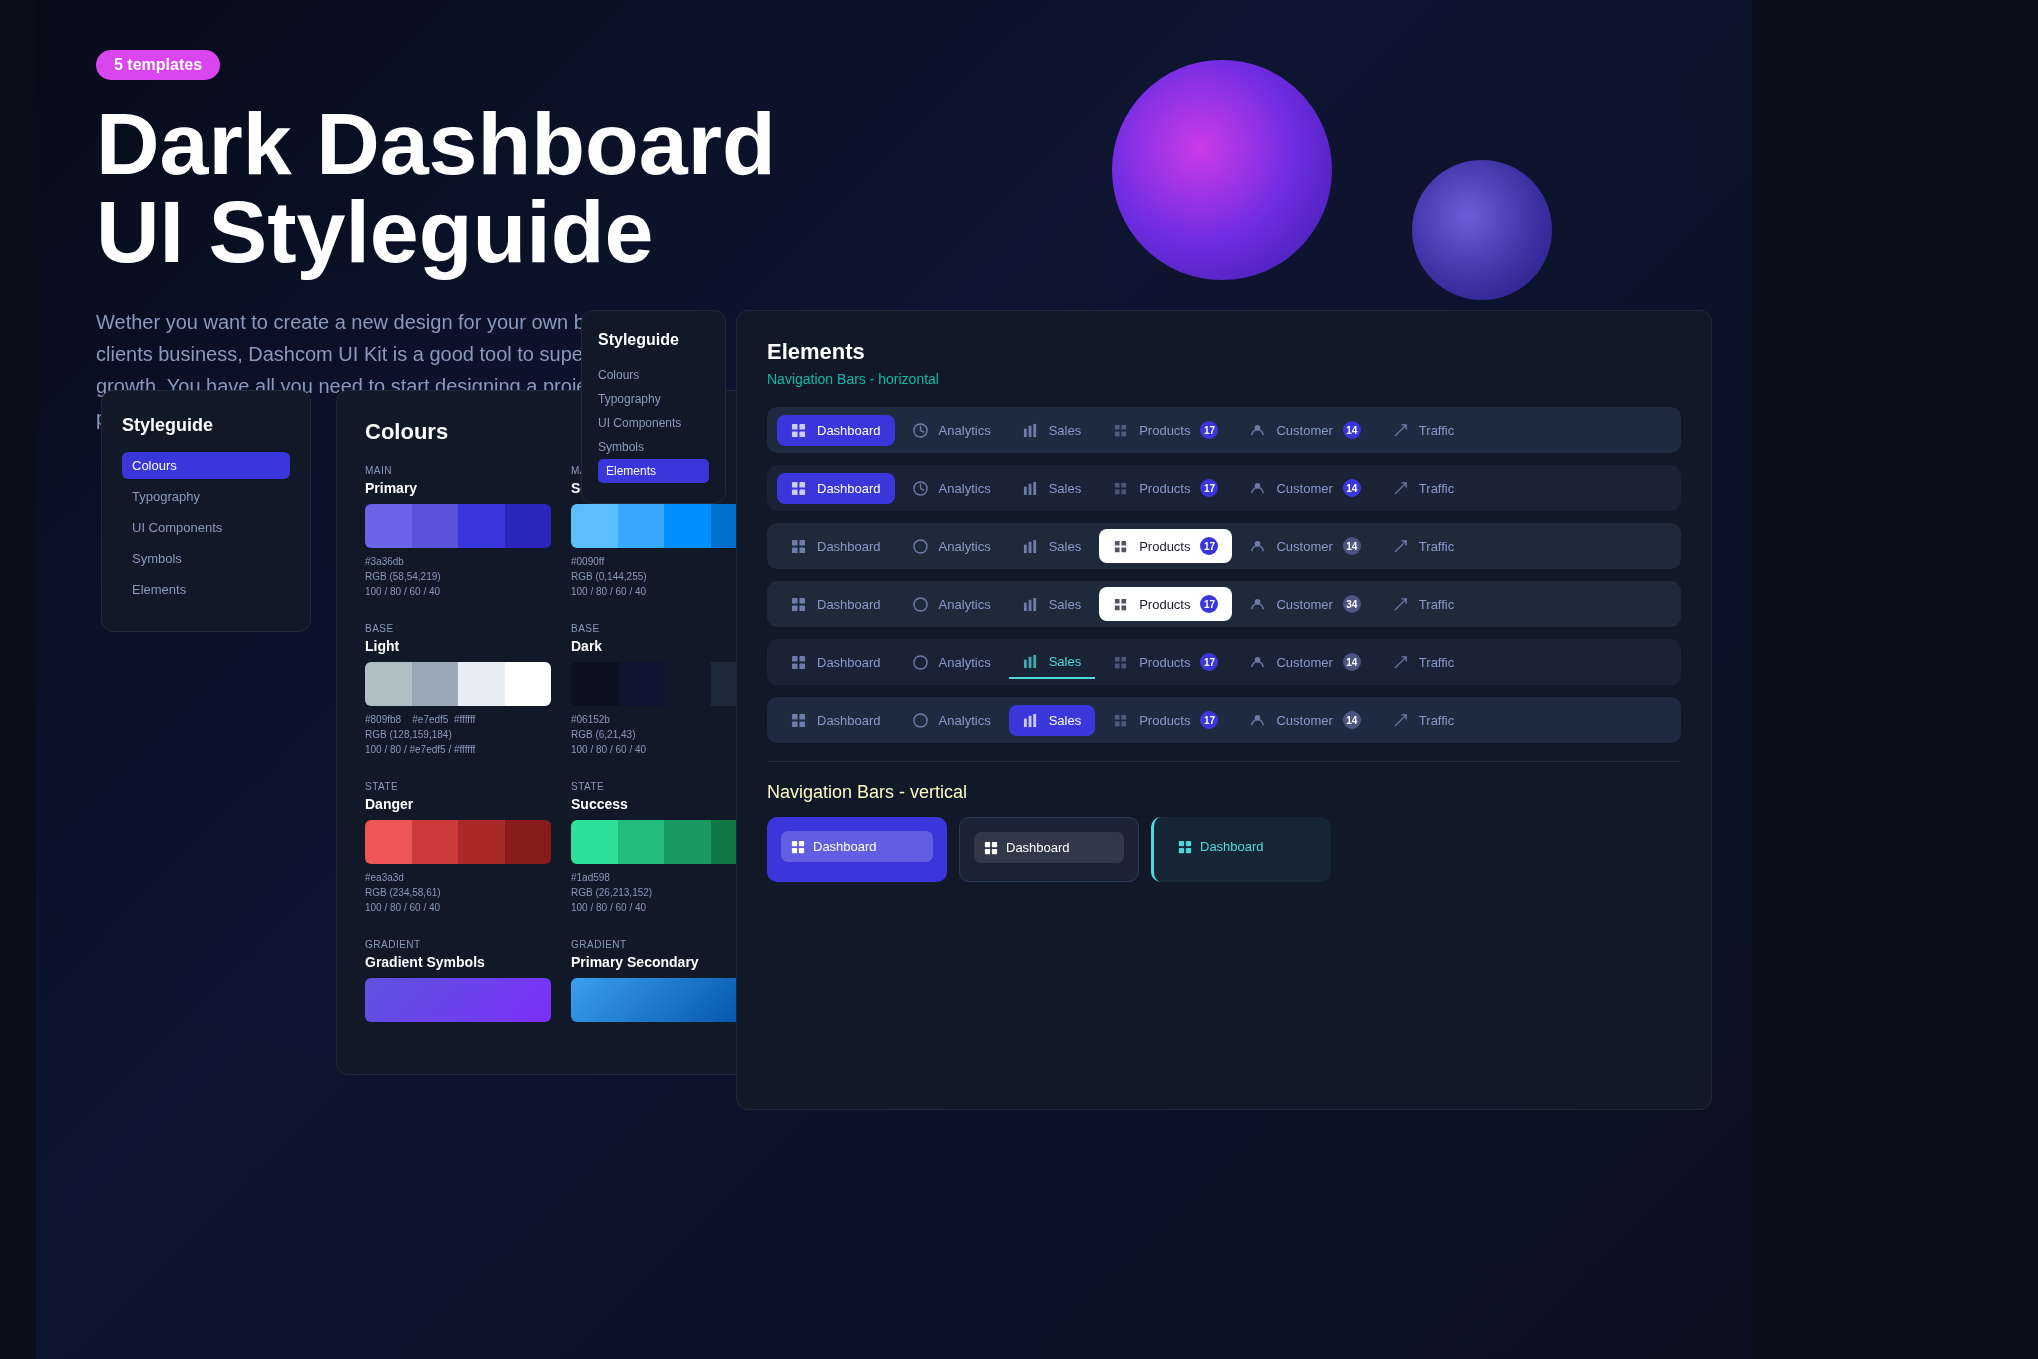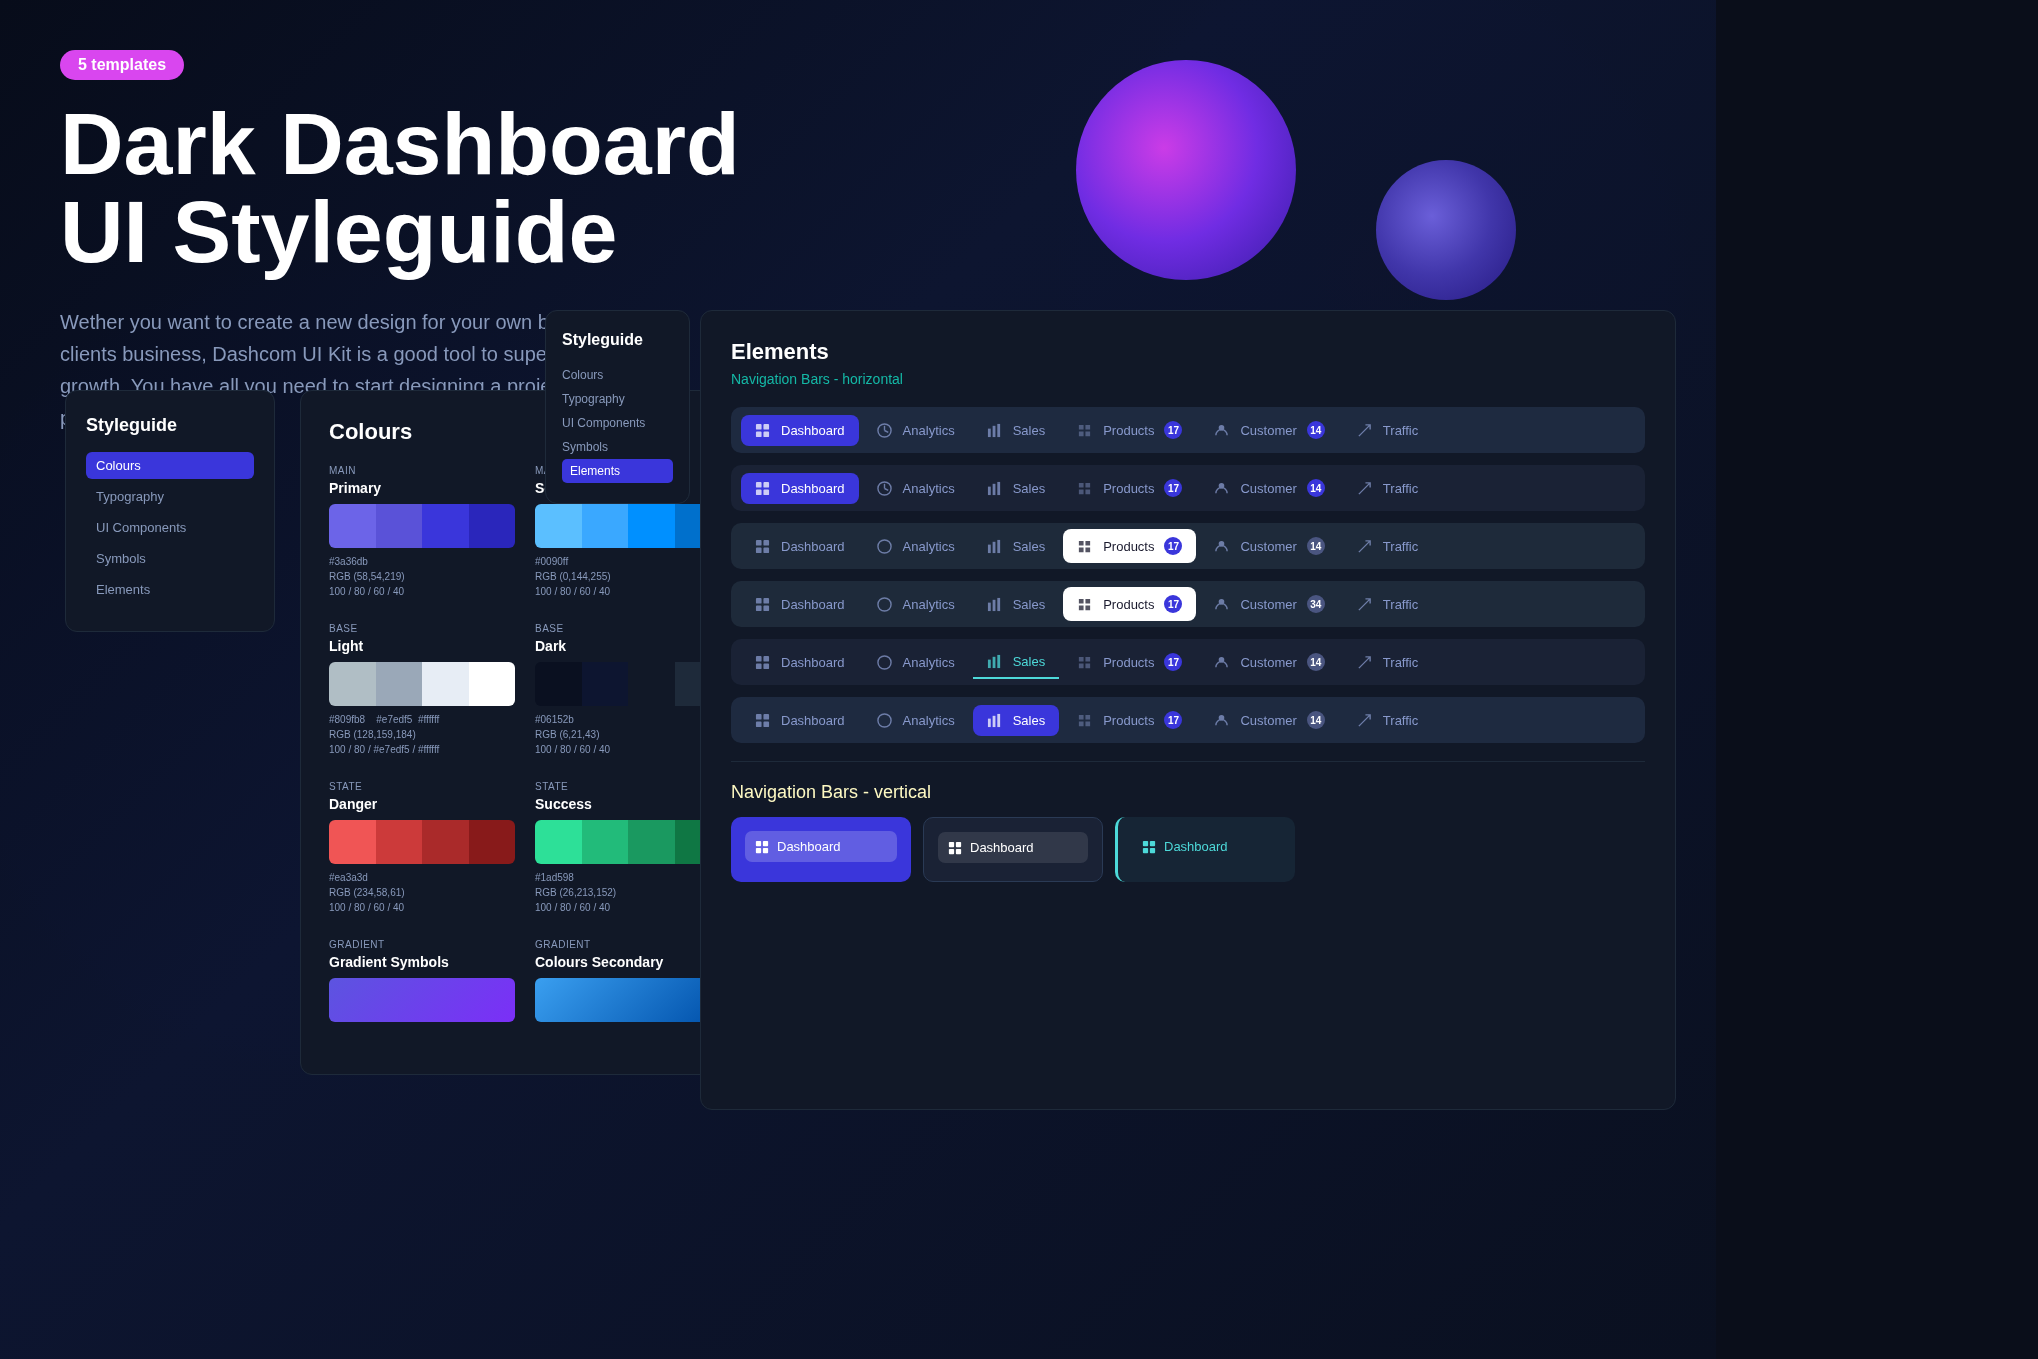--- a/index.html
+++ b/index.html
@@ -10,20 +10,21 @@
       min-height: 100vh;
       overflow-x: hidden;
     }
 
     .main-container {
       position: relative;
       width: 1716px;
       min-height: 1359px;
       background: linear-gradient(135deg, #070c1a 0%, #0d1530 40%, #0a1020 100%);
       overflow: hidden;
+      margin-left: 36px;
     }
 
     
     .bg-pattern {
       position: absolute;
       top: 0; left: 0; right: 0; bottom: 0;
       opacity: 0.08;
       background-image: 
         radial-gradient(circle at 20% 50%, #3a36db22 0%, transparent 50%),
         radial-gradient(circle at 80% 20%, #6b46c122 0%, transparent 40%);
@@ -483,21 +484,21 @@
     <div class="colour-row">
       <div class="colour-section">
         <div class="colour-label">GRADIENT</div>
         <div class="colour-name">Gradient Symbols</div>
         <div class="colour-swatches" style="height:44px; border-radius:6px; overflow:hidden;">
           <div style="flex:1; background: linear-gradient(135deg, #5c54e0, #7b2ff7);"></div>
         </div>
       </div>
       <div class="colour-section">
         <div class="colour-label">GRADIENT</div>
-        <div class="colour-name">Colours Secondary</div>
+        <div class="colour-name">Primary Secondary</div>
         <div class="colour-swatches" style="height:44px; border-radius:6px; overflow:hidden;">
           <div style="flex:1; background: linear-gradient(135deg, #3a9ff0, #0050aa);"></div>
         </div>
       </div>
     </div>
   </div>
 
   <div class="styleguide-menu">
     <h3>Styleguide</h3>
     <div class="menu-item">Colours</div>

